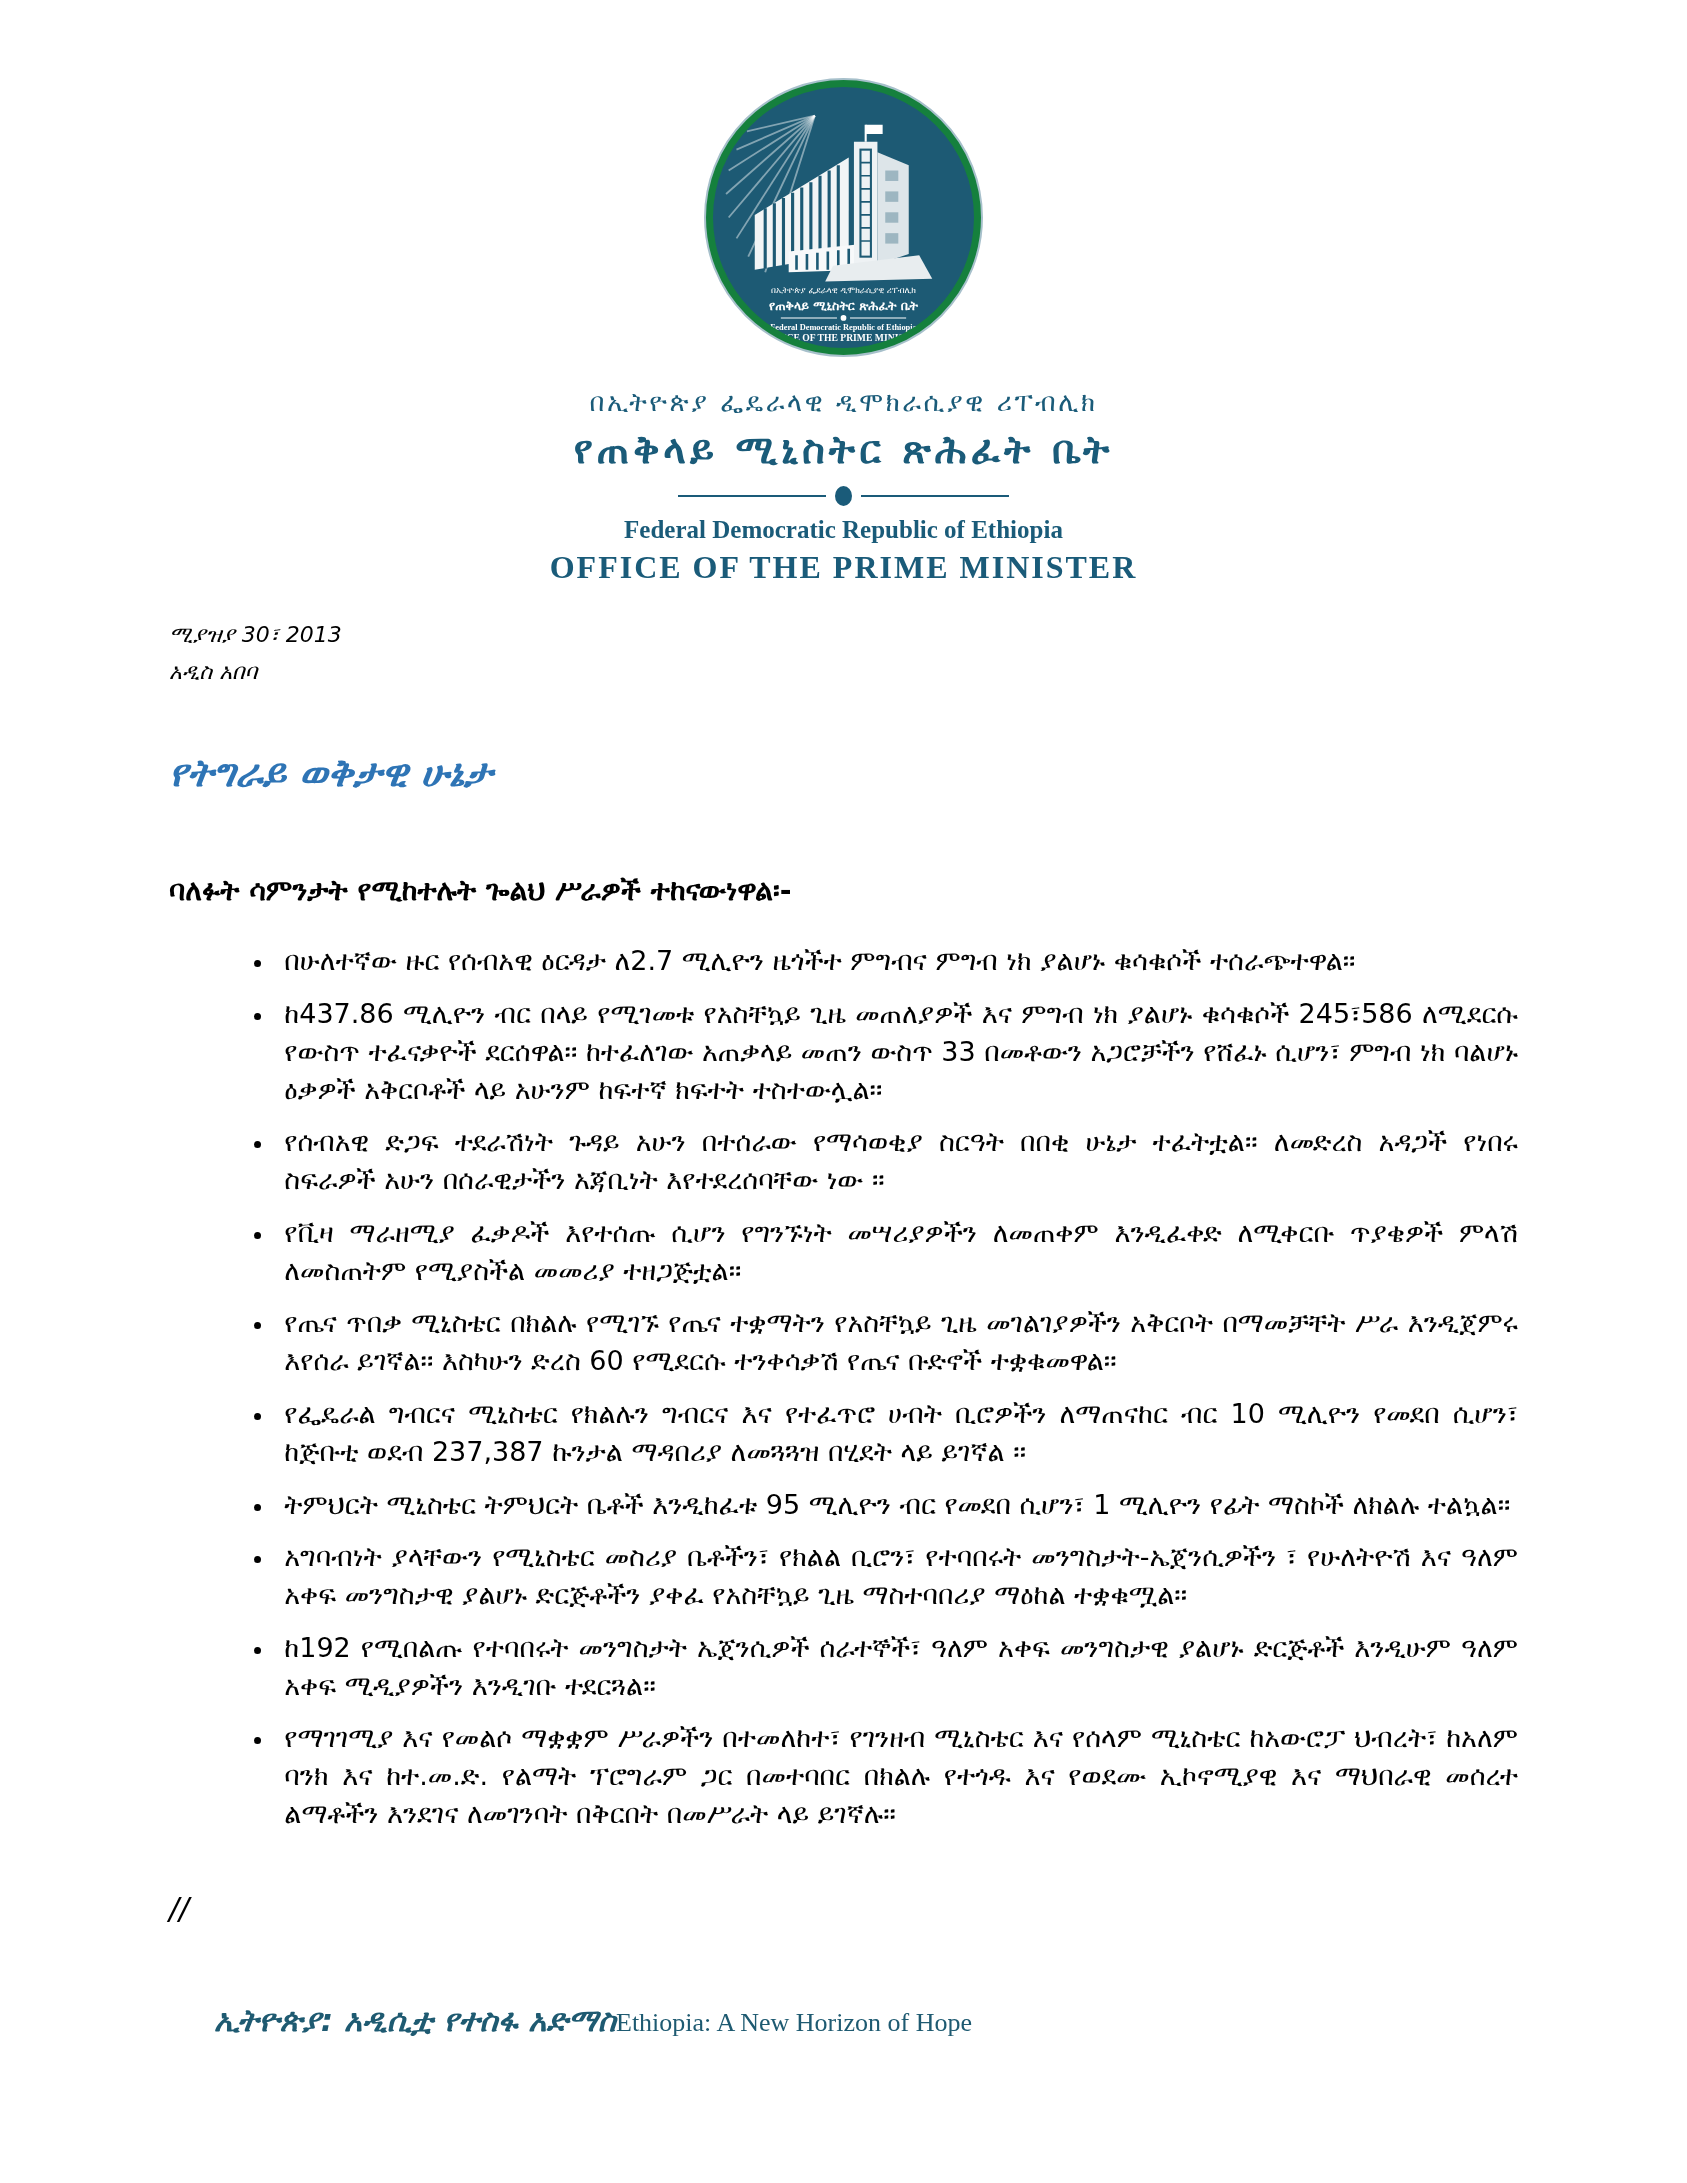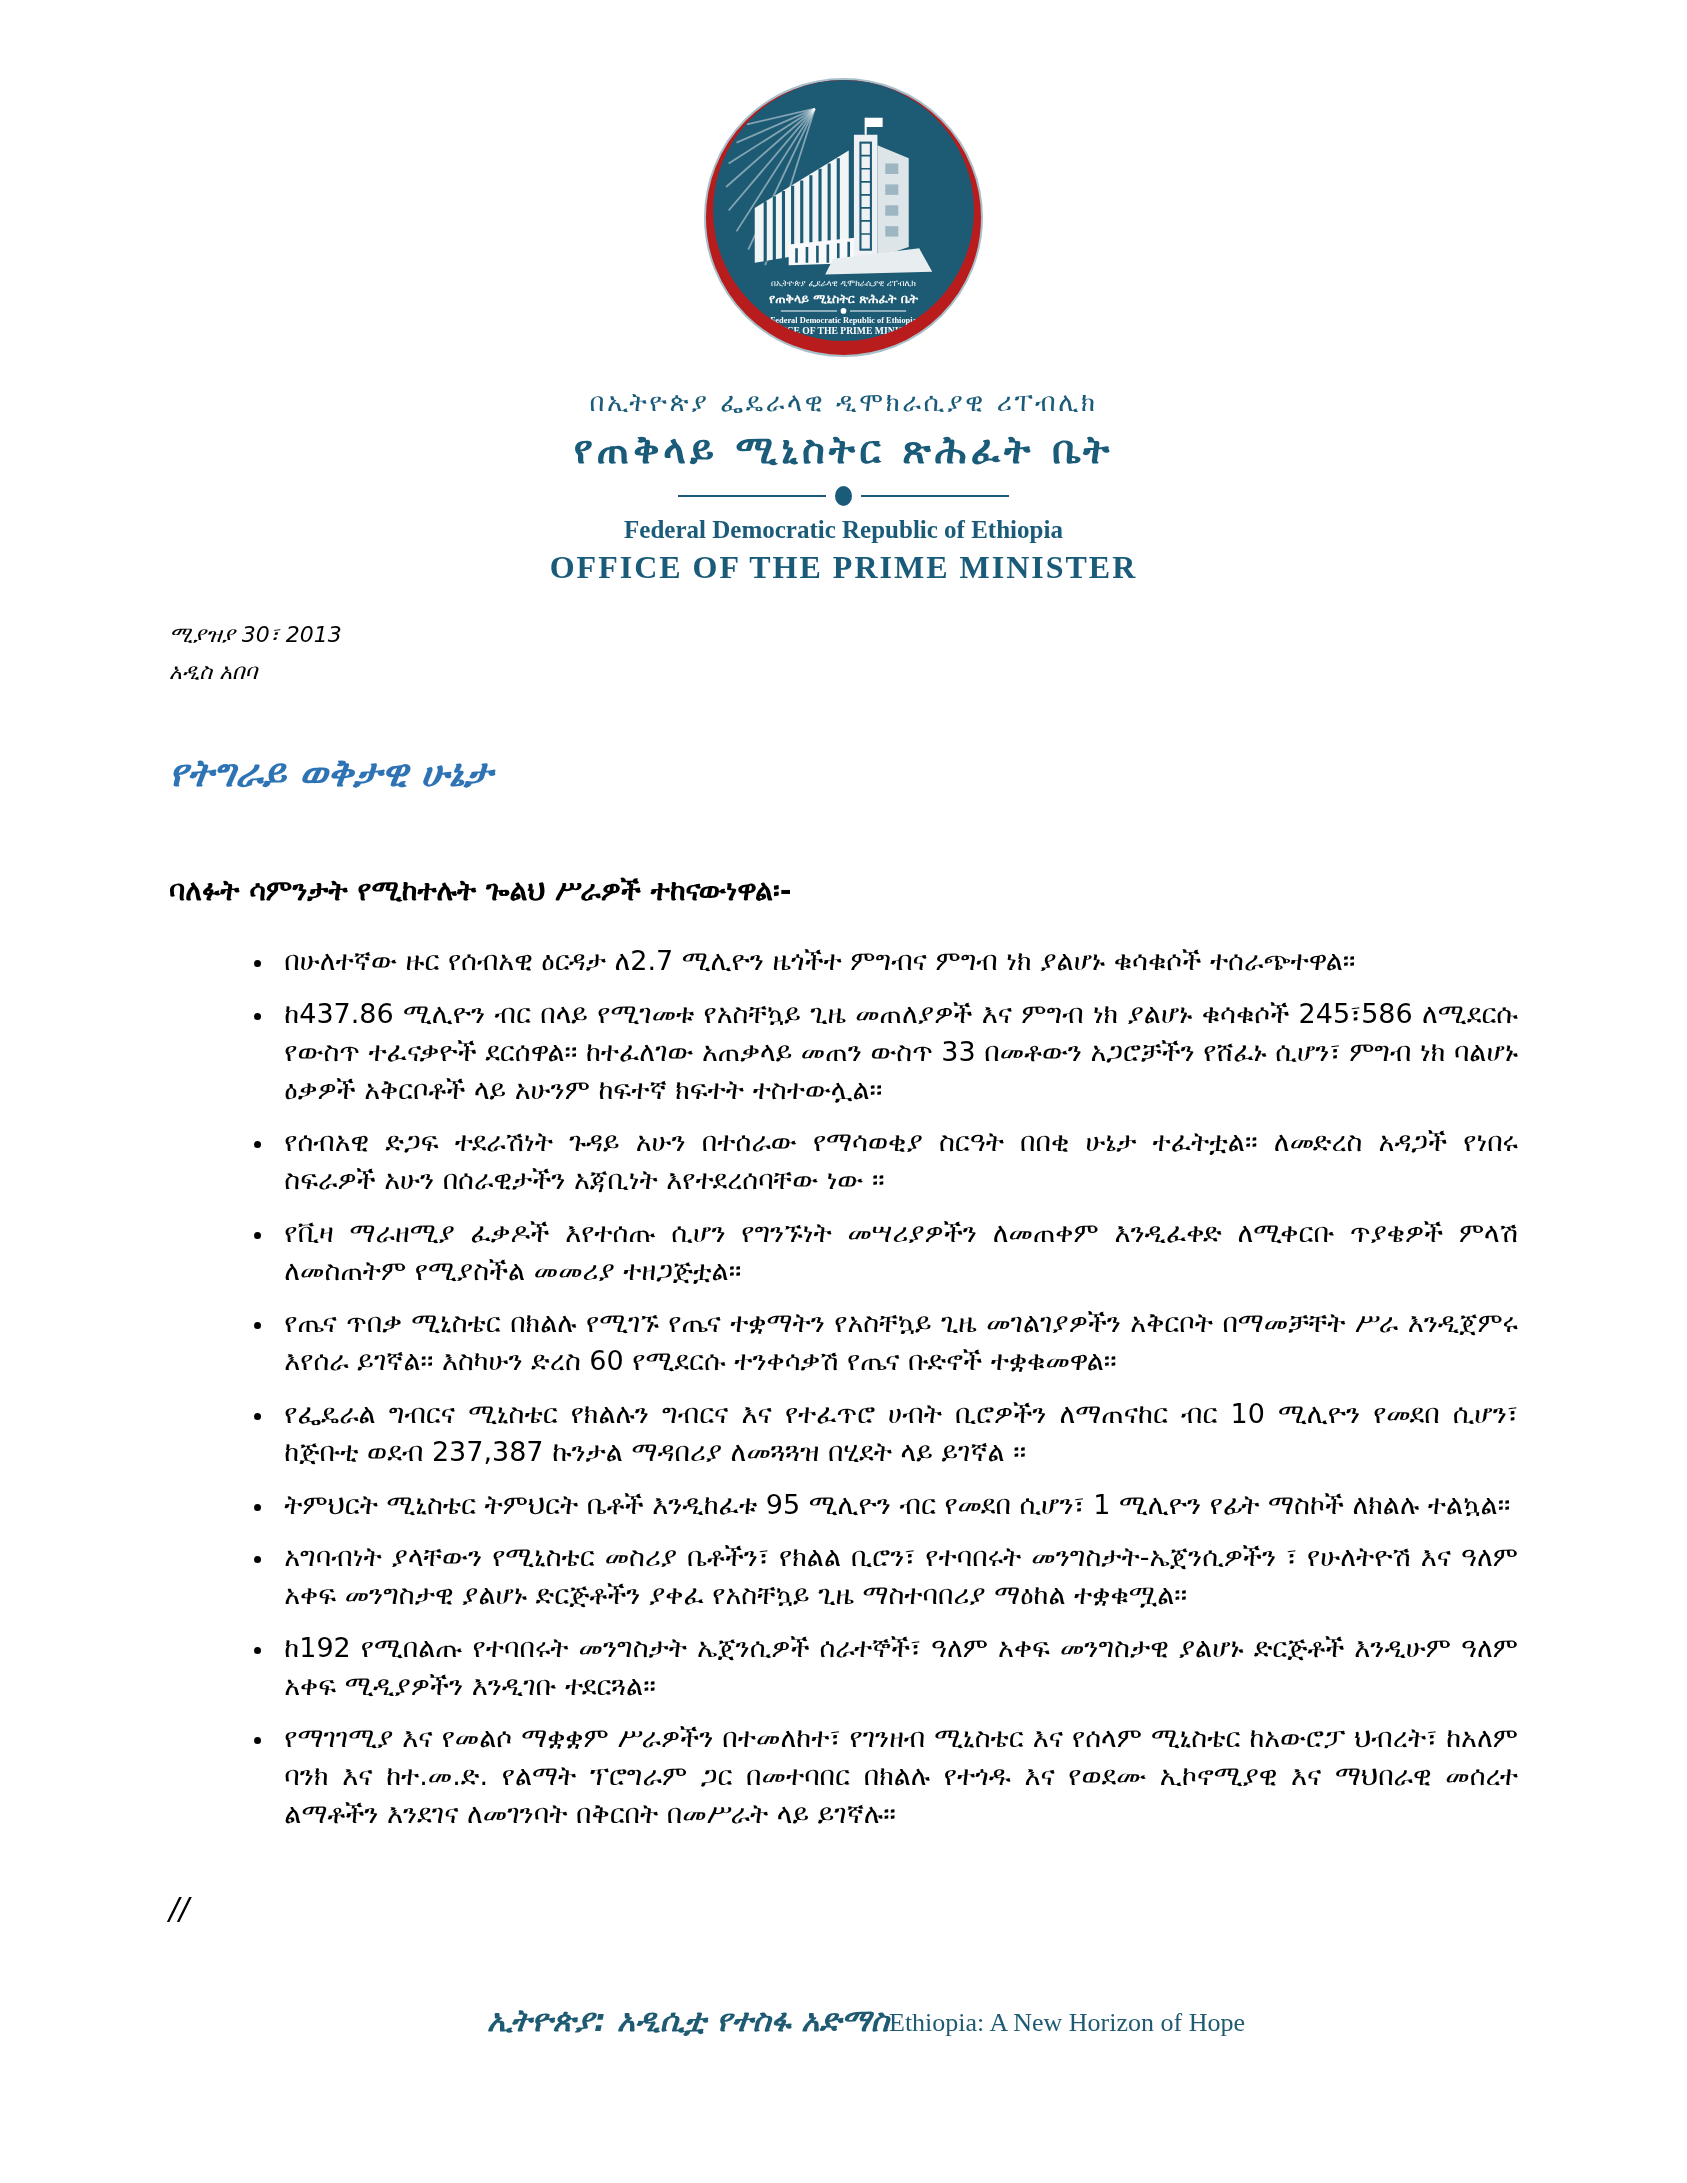--- a/index.html
+++ b/index.html
@@ -10,22 +10,22 @@
     padding:0 169px;
     background:#ffffff;
     font-family:"DejaVu Sans", sans-serif;
     color:#000000;
     overflow:hidden;
   }
   
   .letterhead{ text-align:center; padding-top:78px; }
   .logo-outer{
     width:275px;height:275px;margin:0 auto;border-radius:50%;
-    border:2px solid #a7c0cb;background:#b91c1c;
-    display:flex;justify-content:center;
+    border:2px solid #a7c0cb;background:#15803d;
+    display:flex;align-items:center;justify-content:center;
   }
   .logo-circle{
     width:261px;height:261px;border-radius:50%;
     background:#1d5a74;overflow:hidden;
   }
   .logo-circle svg{display:block;width:100%;height:100%;}
   .lh-am1{margin-top:30px;font-size:26px;color:#1a5b79;letter-spacing:2.6px;}
   .lh-am2{margin-top:9.3px;font-size:39px;color:#1a5b79;font-weight:600;letter-spacing:4px;}
   .lh-divider{margin:13.2px auto 4px;width:331px;display:flex;align-items:center;}
   .lh-divider .bar{flex:1;height:2px;background:#1a5b79;}
@@ -48,21 +48,21 @@
     font-size:27px;line-height:38px;
     text-align:justify;
   }
   ul.bullets li{margin-bottom:14.6px;padding-left:9.3px;}
   ul.bullets li::marker{color:#000;font-size:24px;}
   .closing{margin-top:53px;font-size:27px;line-height:38px;text-align:justify;}
   .endmark{margin-top:58px;font-size:30px;font-style:italic;}
   
   .footer{
     position:absolute;left:169px;right:169px;bottom:144px;
-    display:flex;justify-content:center;align-items:baseline;
+    display:flex;justify-content:flex-start;align-items:baseline;
   }
   .footer-left{
     padding-left:45px;font-size:31px;font-style:italic;font-weight:600;
     color:#1e5a71;
   }
   .footer-right{
     font-size:26px;color:#1e5a71;font-family:"Liberation Serif", serif;
   }
 </style>
 </head>

